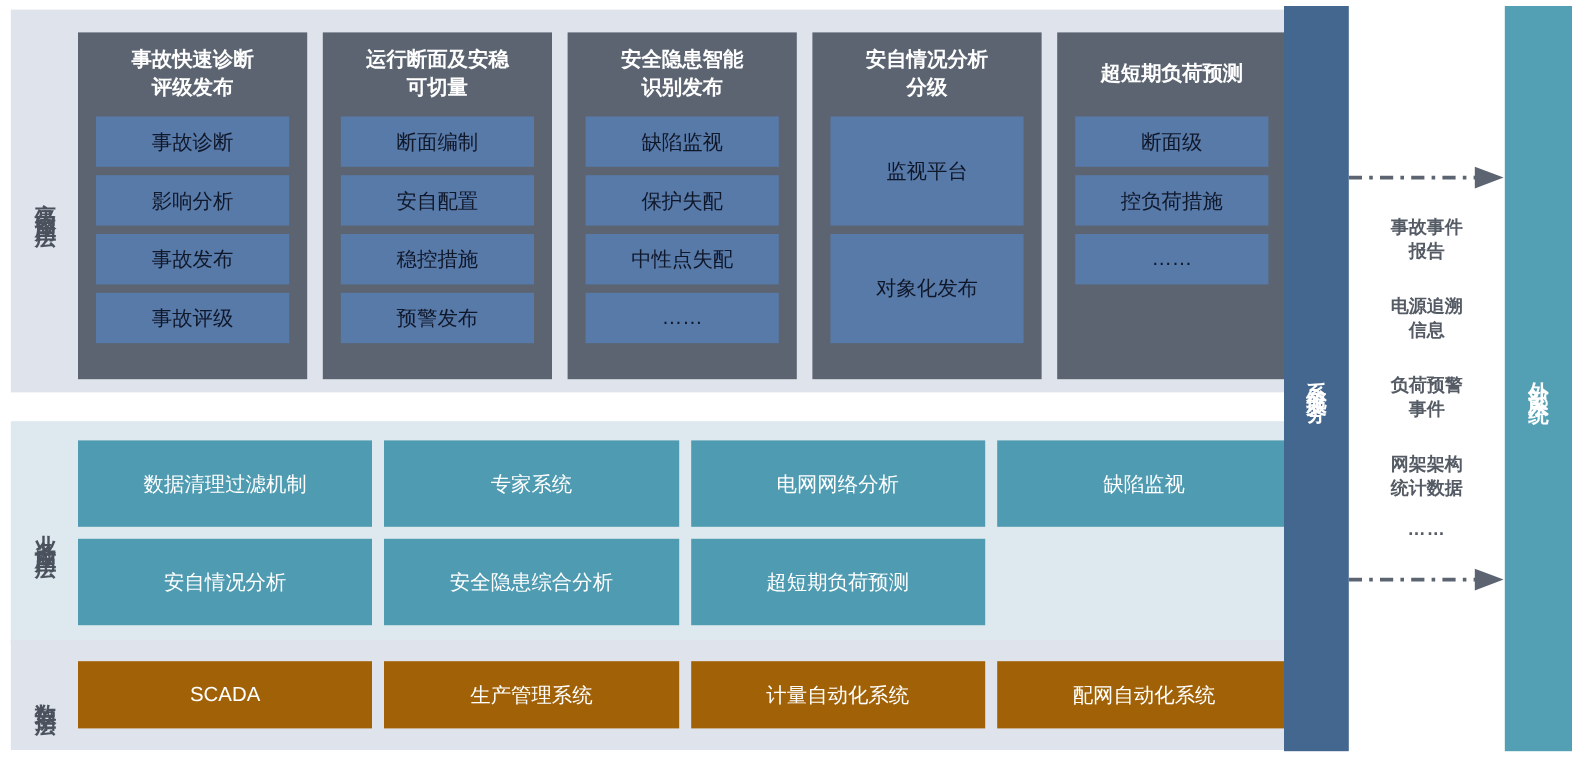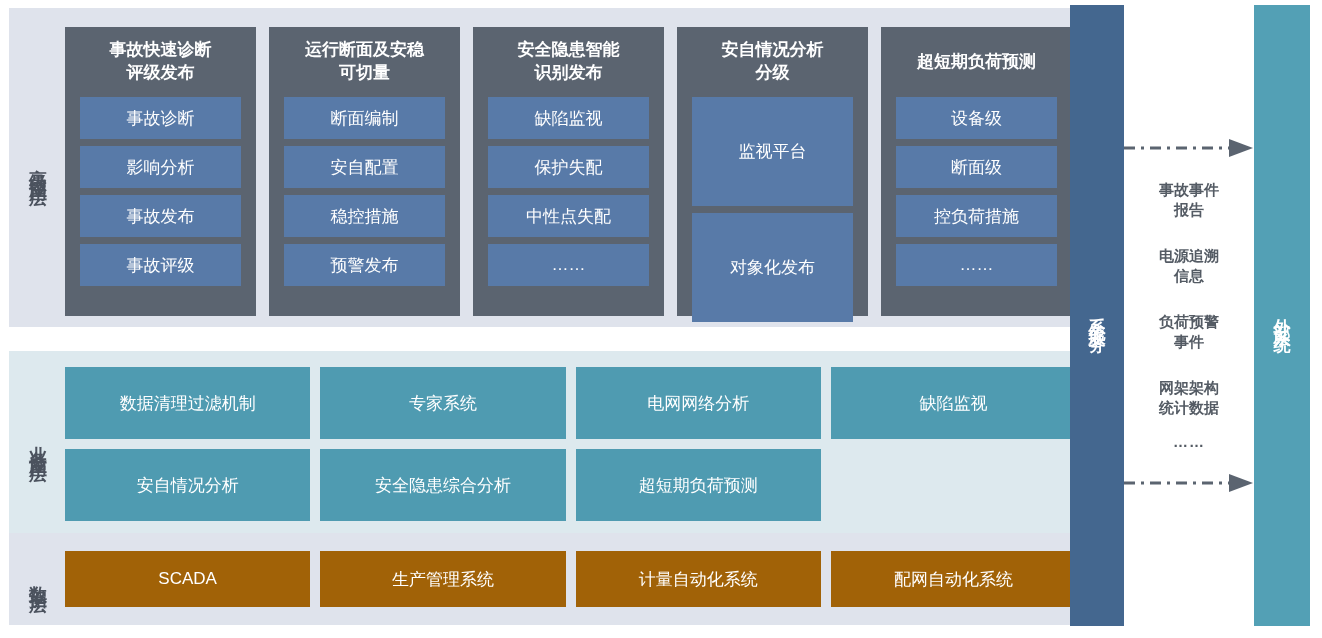--- a/index.html
+++ b/index.html
@@ -23,24 +23,24 @@
   
   .columns{position:absolute;left:56px;top:19px;right:24px;bottom:11px;display:flex;gap:13px;}
   .col{flex:1;background:#5b6470;display:flex;flex-direction:column;padding:0 15px;}
   .col-title{
     min-height:70px;display:flex;align-items:center;justify-content:center;
     text-align:center;color:#fff;font-size:17px;font-weight:bold;
     line-height:1.35;white-space:pre-line;
   }
   .col-items{display:flex;flex-direction:column;gap:7px;}
   .chip{
-    height:42px;background:#587aa8;color:#ffffff;font-size:17px;
+    height:42px;background:#587aa8;color:#0f172a;font-size:17px;
     display:flex;align-items:center;justify-content:center;text-align:center;
   }
-  .chip.tall{height:109px;}
+  .chip.tall{height:91px;}
   
   .grid{
     position:absolute;left:56px;top:16px;right:20px;bottom:15px;
     display:grid;grid-template-columns:repeat(4,1fr);gap:10px;
   }
   .grid.single{top:18px;bottom:18px;}
   .cell{display:flex;align-items:center;justify-content:center;color:#fff;font-size:17px;}
   .cell-teal{background:#4f9bb1;}
   .cell-navy{background:#a16207;}
   
@@ -115,21 +115,20 @@
 分级</div>
         <div class="col-items">
           <div class="chip tall">监视平台</div>
           <div class="chip tall">对象化发布</div>
         </div>
       </div>
 
       <div class="col">
         <div class="col-title">超短期负荷预测</div>
         <div class="col-items">
-          <div class="chip">设备级</div>
           <div class="chip">断面级</div>
           <div class="chip">控负荷措施</div>
           <div class="chip">……</div>
         </div>
       </div>
 
     </div>
   </section>
 
   <section class="panel panel-mid">

